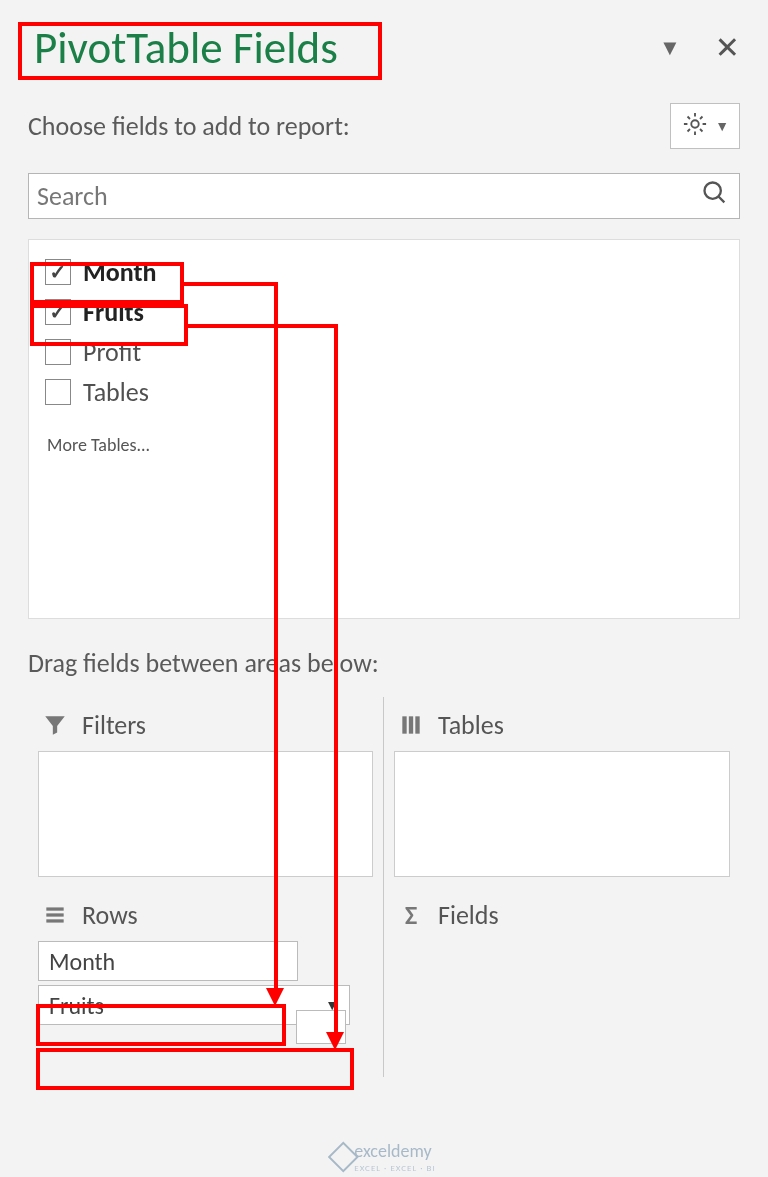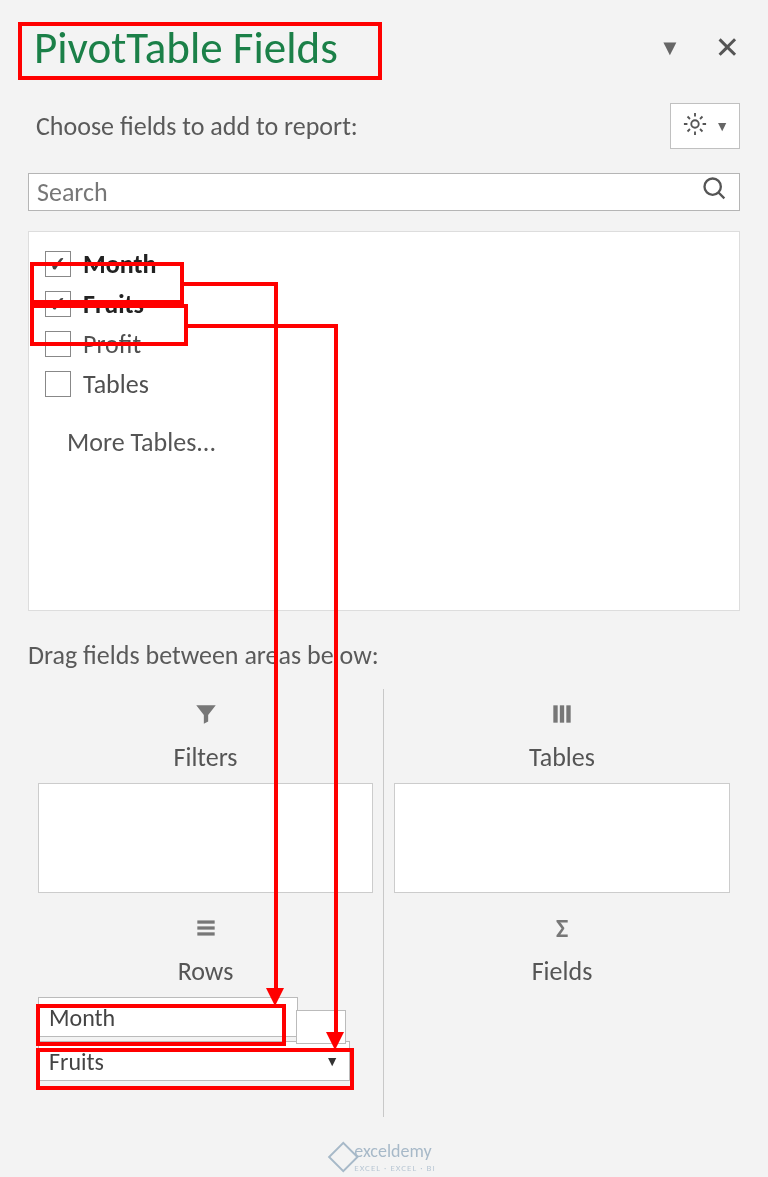--- a/index.html
+++ b/index.html
@@ -24,38 +24,37 @@
     font-weight: 300;
     color: #1b8048;
     padding: 0 6px;
   }
   .header-actions { display: flex; gap: 34px; align-items: center; }
   .caret-down { font-size: 22px; color: #666; cursor: pointer; }
   .close-x { font-size: 30px; color: #555; cursor: pointer; font-weight: 300; }
   .subtitle-row {
     display: flex; justify-content: space-between; align-items: center;
     margin-bottom: 24px;
-    margin-left: 8px;
   }
   .subtitle { font-size: 26px; color: #5a5a5a; }
   .gear-btn {
     border: 1px solid #c0c0c0;
     background: #fff;
     padding: 6px 10px;
     display: flex; align-items: center; gap: 6px;
     cursor: pointer;
   }
   .gear-svg { width: 28px; height: 28px; }
   .small-caret { font-size: 14px; color: #666; }
   .search-box {
     display: flex;
     align-items: center;
     border: 1px solid #b5b5b5;
     background: #fff;
-    height: 38px;
+    height: 46px;
     margin-bottom: 20px;
     padding: 0 10px 0 8px;
     font-size: 26px;
     color: #777;
   }
   .search-box span:first-child { flex: 1; }
   .search-icon svg { width: 28px; height: 28px; }
   .fields-list {
     background: #fff;
     border: 1px solid #ddd;
@@ -68,33 +67,33 @@
     font-size: 26px;
   }
   .checkbox {
     width: 26px; height: 26px; border: 1px solid #888;
     background: #fff; display: flex; align-items: center; justify-content: center;
   }
   .checkbox.checked::after {
     content: "✓"; color: #444; font-size: 20px; font-weight: bold;
   }
   .field-label.bold { font-weight: 700; color: #222; }
-  .more-tables { font-size: 26px; color: #555; margin-top: 22px; padding-left: 4px; margin-left: 20px; }
+  .more-tables { font-size: 18px; color: #555; margin-top: 22px; padding-left: 4px; }
   .areas-label { font-size: 26px; color: #5a5a5a; margin: 28px 0 18px 0; }
   .areas-grid {
     display: grid;
     grid-template-columns: 1fr 1fr;
     grid-template-rows: auto auto;
     position: relative;
   }
   .area-cell { padding: 6px 10px 10px 10px; min-height: 190px; display:flex; flex-direction:column; }
   .area-cell.br-right { border-right: 1px solid #c8c8c8; }
   .area-header {
     display: flex; align-items: center; gap: 14px;
-    font-size: 26px; color: #555; padding: 6px 4px 10px 4px; flex-direction: column;
+    font-size: 26px; color: #555; padding: 6px 4px 10px 4px;
   }
   .area-icon { width: 26px; height: 26px; display:inline-flex; align-items:center; justify-content:center; }
   .area-dropzone {
     background: #fff; border: 1px solid #ccc;
     flex: 1; min-height: 110px;
   }
   .rows-items { display:flex; flex-direction:column; gap:4px; }
   .row-chip {
     background: #fff; border: 1px solid #bbb;
     padding: 4px 10px; font-size: 24px; color: #444;

